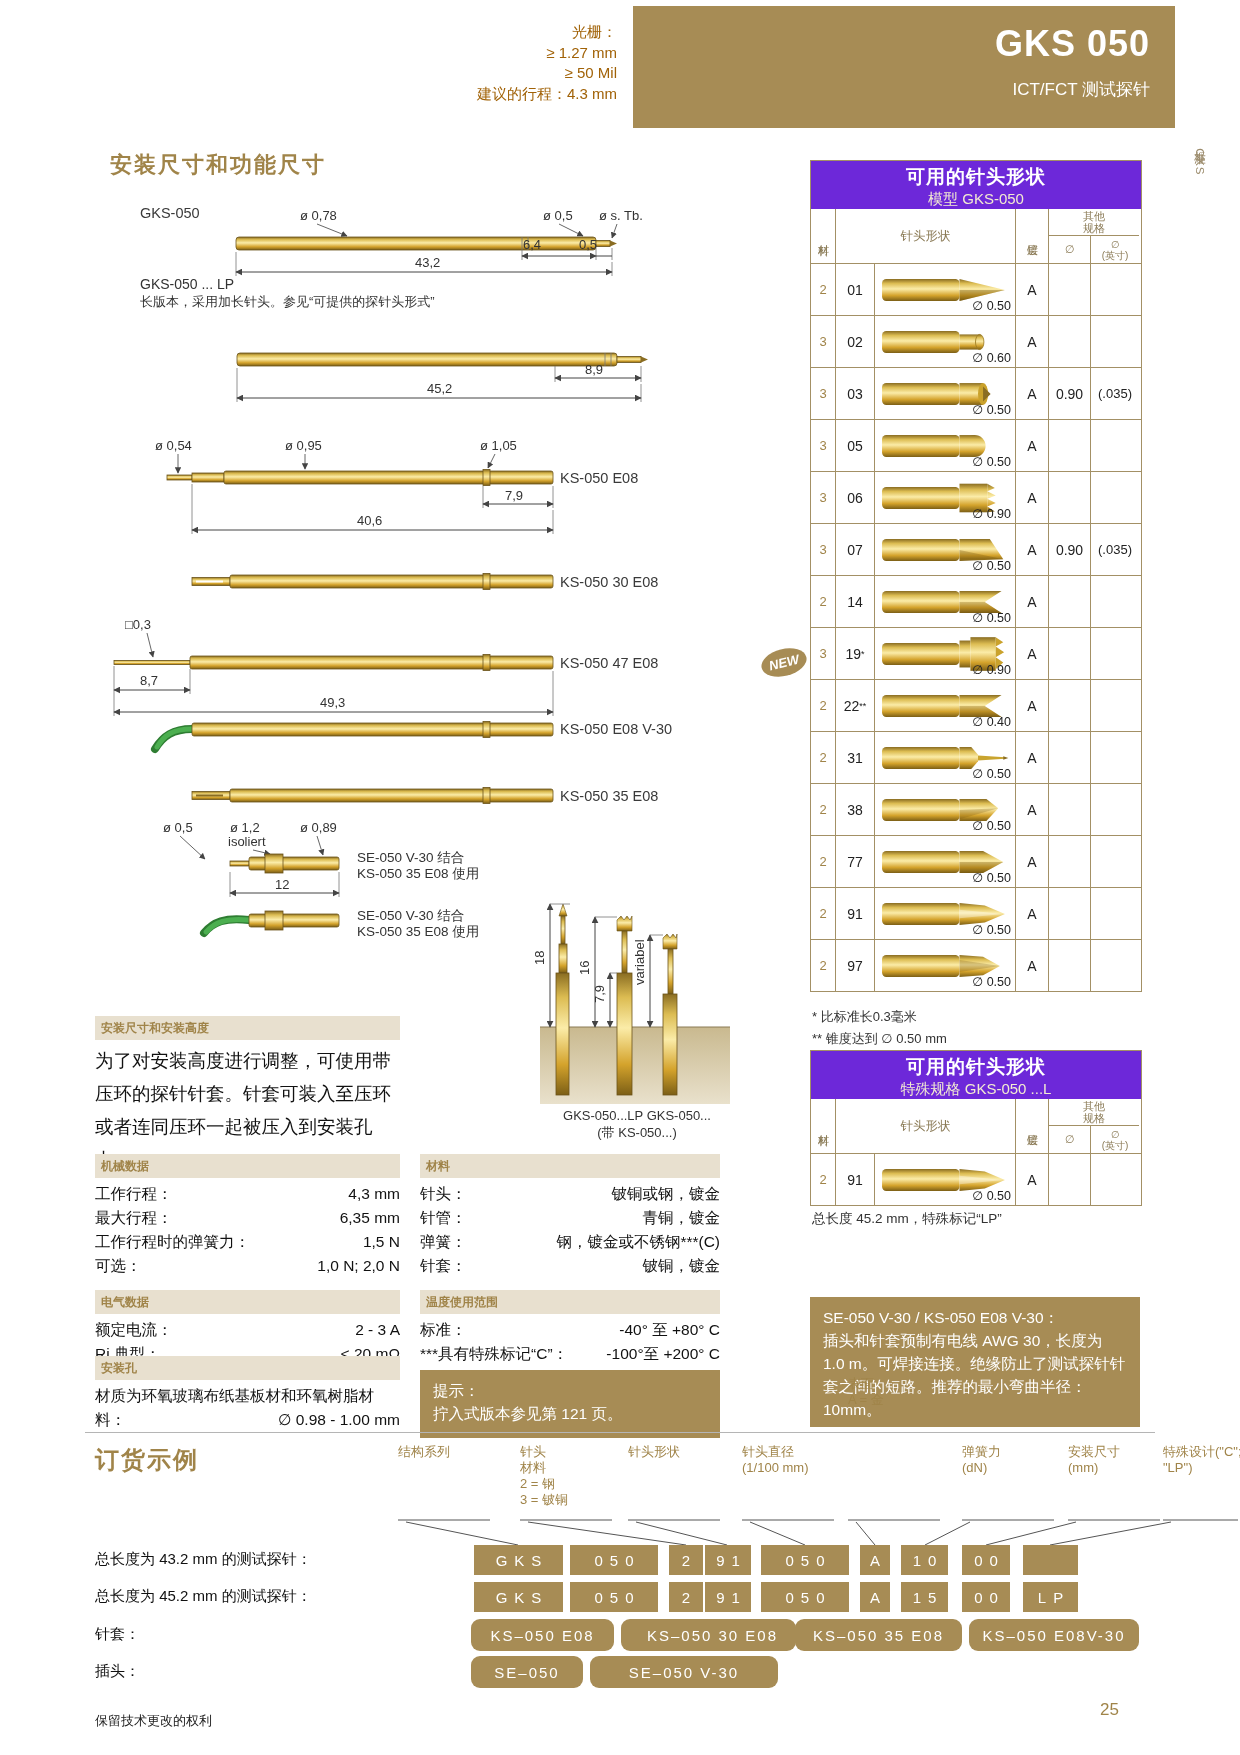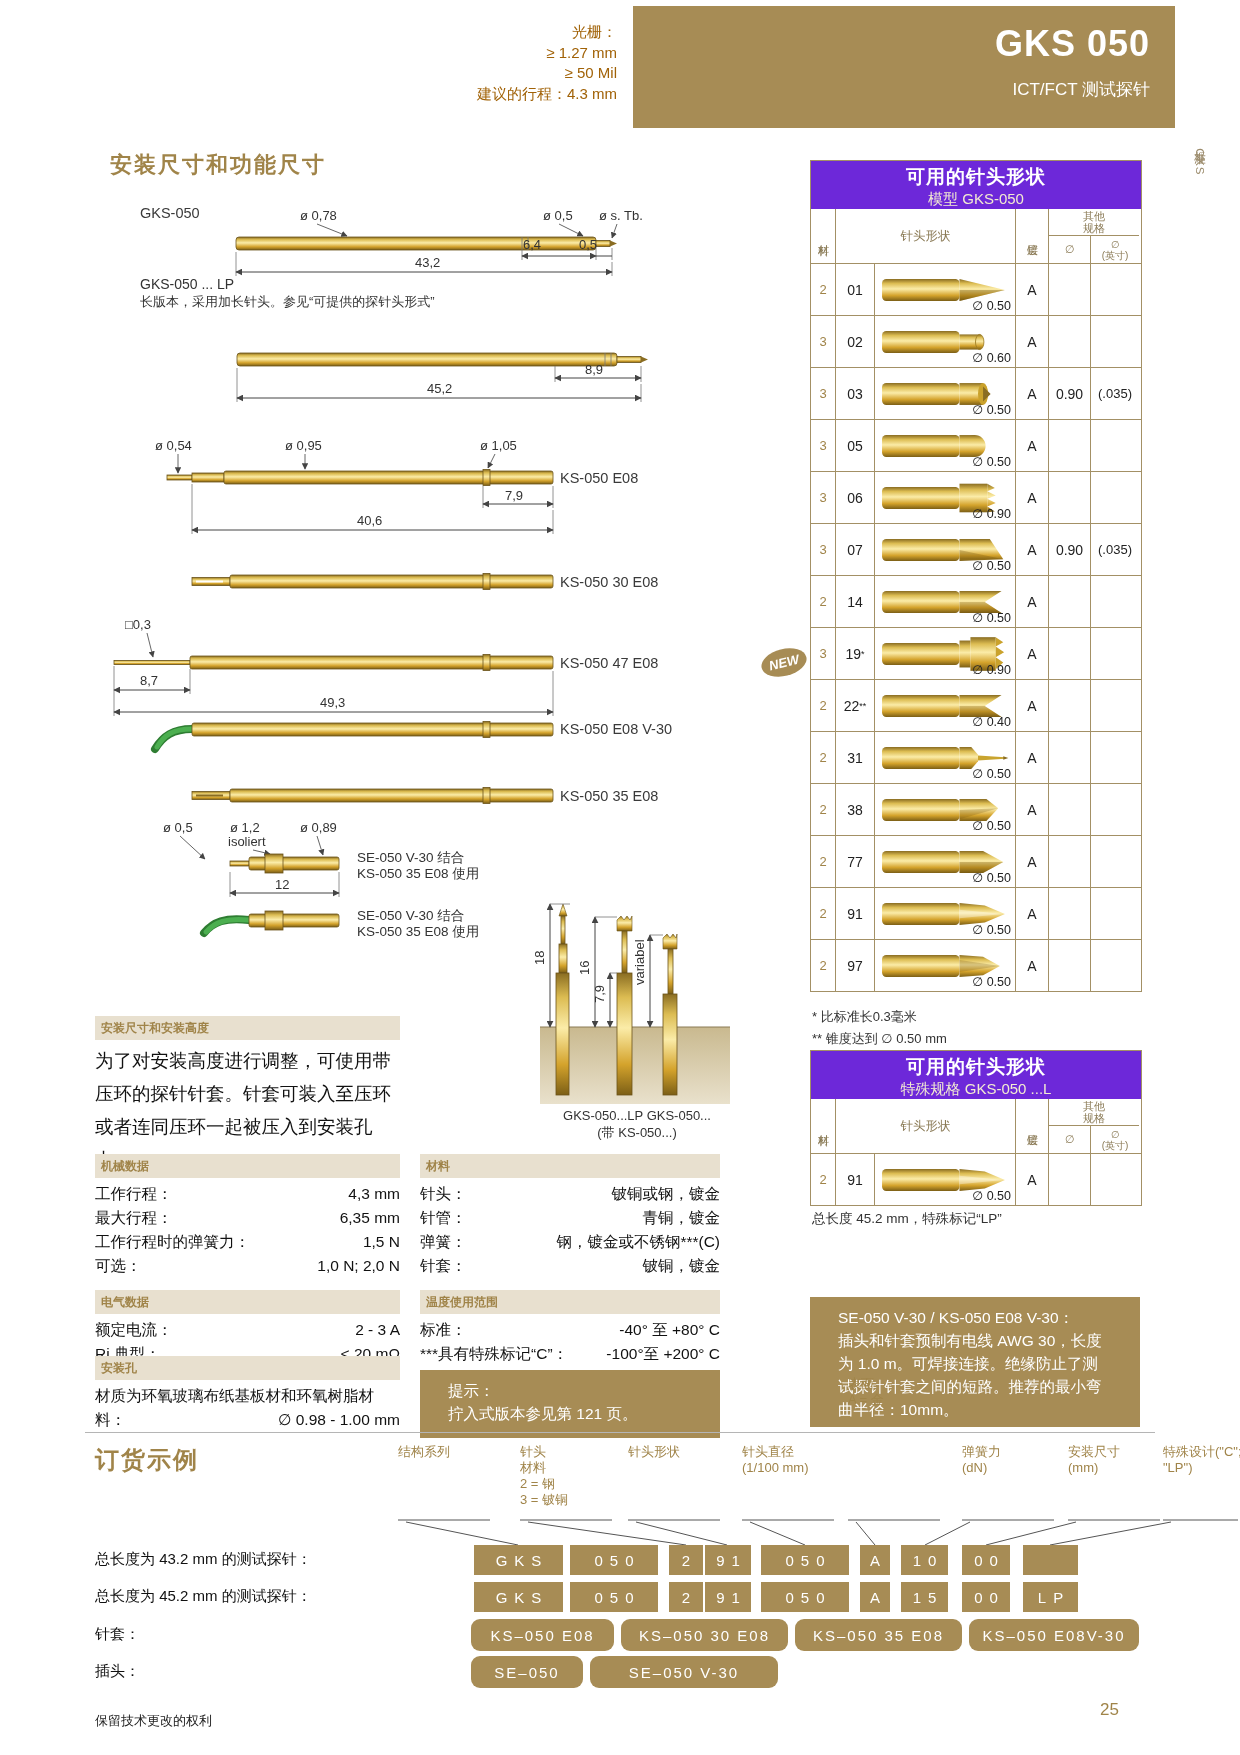--- a/index.html
+++ b/index.html
@@ -13,21 +13,21 @@
   #hdr-specs{left:0px;top:22px;width:617px;text-align:right;color:#a16207;font-size:15px;line-height:20.5px;}
   #side-tab{left:1193px;top:142px;color:#9a8a6a;font-size:11.5px;writing-mode:vertical-lr;letter-spacing:1px;line-height:14px;}
   #sec-title{left:110px;top:150px;font-size:22px;font-weight:bold;color:#a08449;letter-spacing:2px;}
   
   .sec{position:absolute;}
   .sec-h{background:#e8e0cf;color:#a08449;font-weight:bold;font-size:12px;padding:2px 6px;height:20px;line-height:20px;margin-bottom:4px;}
   .kv{display:flex;justify-content:space-between;font-size:15.5px;line-height:24px;color:#111;}
   .kv .v{text-align:right;white-space:nowrap;}
   .bigbody{font-size:18.5px;line-height:33px;color:#111;margin-top:4px;}
   
-  .goldbox{background:#a78c55;color:#fff;box-sizing:border-box;padding:9px 28px;font-size:15.5px;line-height:23px;}
+  .goldbox{background:#a78c55;color:#fff;box-sizing:border-box;padding:9px 13px;font-size:15.5px;line-height:23px;}
   
   .ptable{position:absolute;width:330px;border:1px solid #a39065;background:#fff;box-sizing:content-box;}
   .band{background:#6d28d9;color:#fff;text-align:center;height:48px;box-sizing:border-box;padding-top:3px;}
   .band .bt{font-size:19px;font-weight:bold;letter-spacing:1px;}
   .band .bs{font-size:15px;color:#f3ead2;}
   .thead{display:grid;grid-template-columns:25px 39px 141px 33px 42px 48px;grid-template-rows:27px 27px;border-bottom:1px solid #a39065;}
   .th{border-right:1px solid #a39065;display:flex;align-items:center;justify-content:center;color:#8a7a55;font-size:11px;text-align:center;}
   .th.last{border-right:none;}
   .vtext{writing-mode:vertical-rl;letter-spacing:1px;}
   .trow{display:grid;grid-template-columns:25px 39px 141px 33px 42px 48px;height:51px;border-bottom:1px solid #a39065;}
@@ -883,21 +883,21 @@
         <div class="obox wide" style="left:705px;width:46px;height:30px;">91</div>
         <div class="obox wide" style="left:761px;width:88px;height:30px;">050</div>
         <div class="obox wide" style="left:860px;width:30px;height:30px;">A</div>
         <div class="obox wide" style="left:901px;width:47px;height:30px;">15</div>
         <div class="obox wide" style="left:962px;width:48px;height:30px;">00</div>
         <div class="obox wide" style="left:1023px;width:55px;height:30px;">LP</div>
       </div>
       <div class="ord-row" style="top:1619px;height:32px;">
     <span class="ord-label" style="top:6px">针套：</span>
         <div class="obox name" style="left:471px;width:143px;height:32px;">KS–050 E08</div>
-        <div class="obox name" style="left:621px;width:167px;height:32px;">KS–050 30 E08</div>
+        <div class="obox name" style="left:621px;width:167px;height:32px;padding-left:8px;">KS–050 30 E08</div>
         <div class="obox name" style="left:795px;width:167px;height:32px;">KS–050 35 E08</div>
         <div class="obox name" style="left:969px;width:170px;height:32px;">KS–050 E08V-30</div>
       </div>
       <div class="ord-row" style="top:1656px;height:32px;">
     <span class="ord-label" style="top:6px">插头：</span>
         <div class="obox name" style="left:471px;width:112px;height:32px;">SE–050</div>
         <div class="obox name" style="left:590px;width:188px;height:32px;">SE–050 V-30</div>
       </div>
     </div>
 

